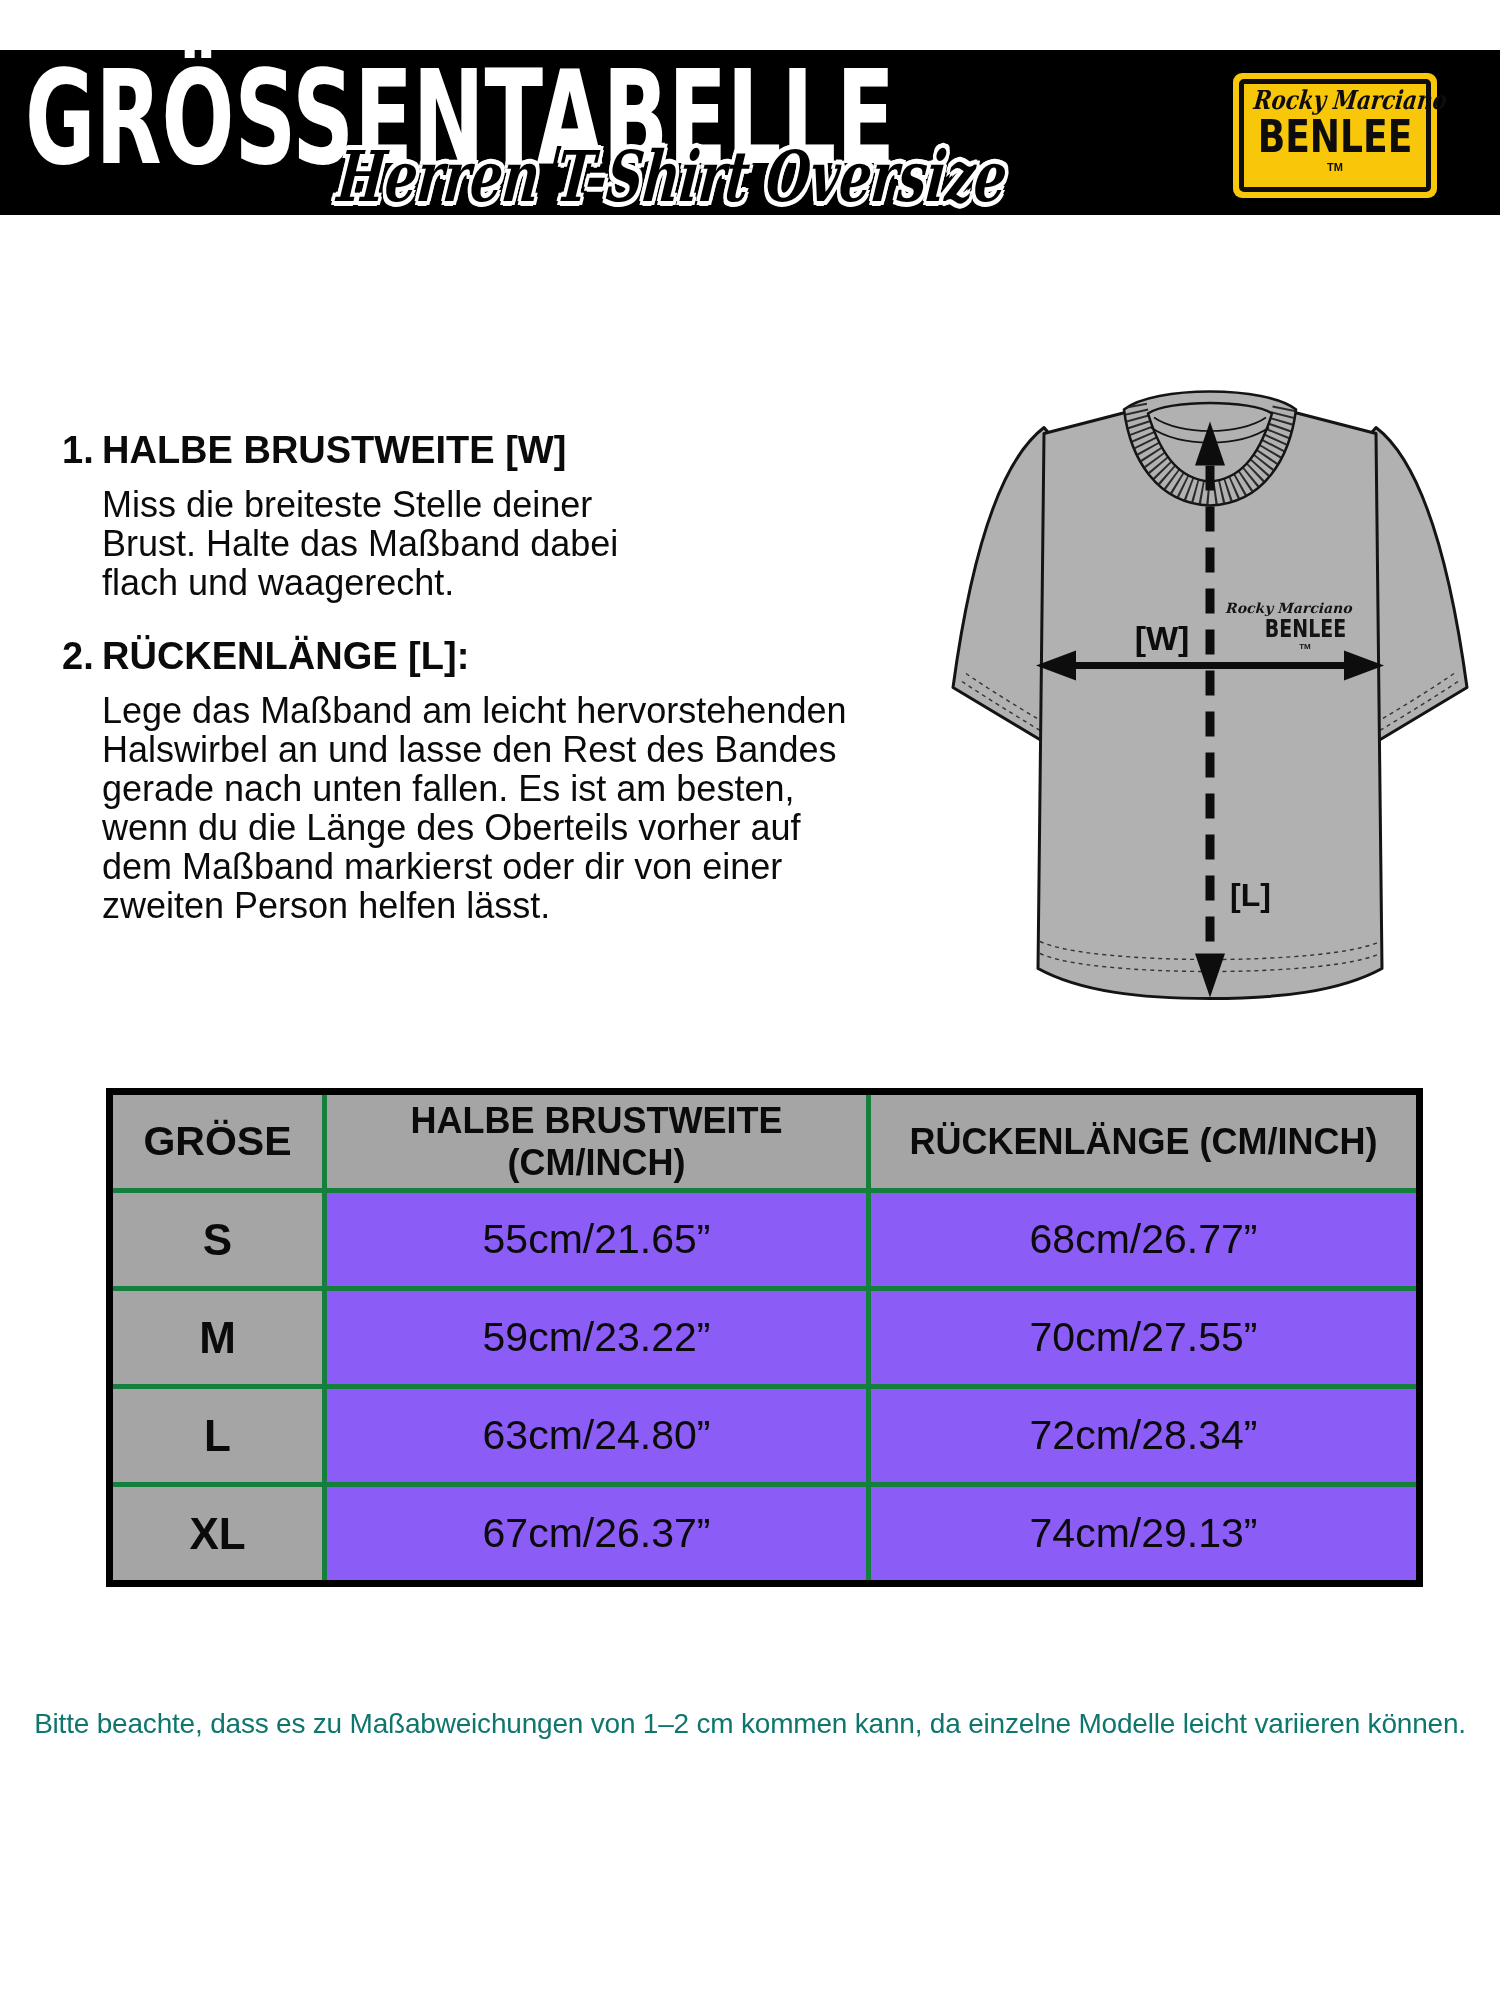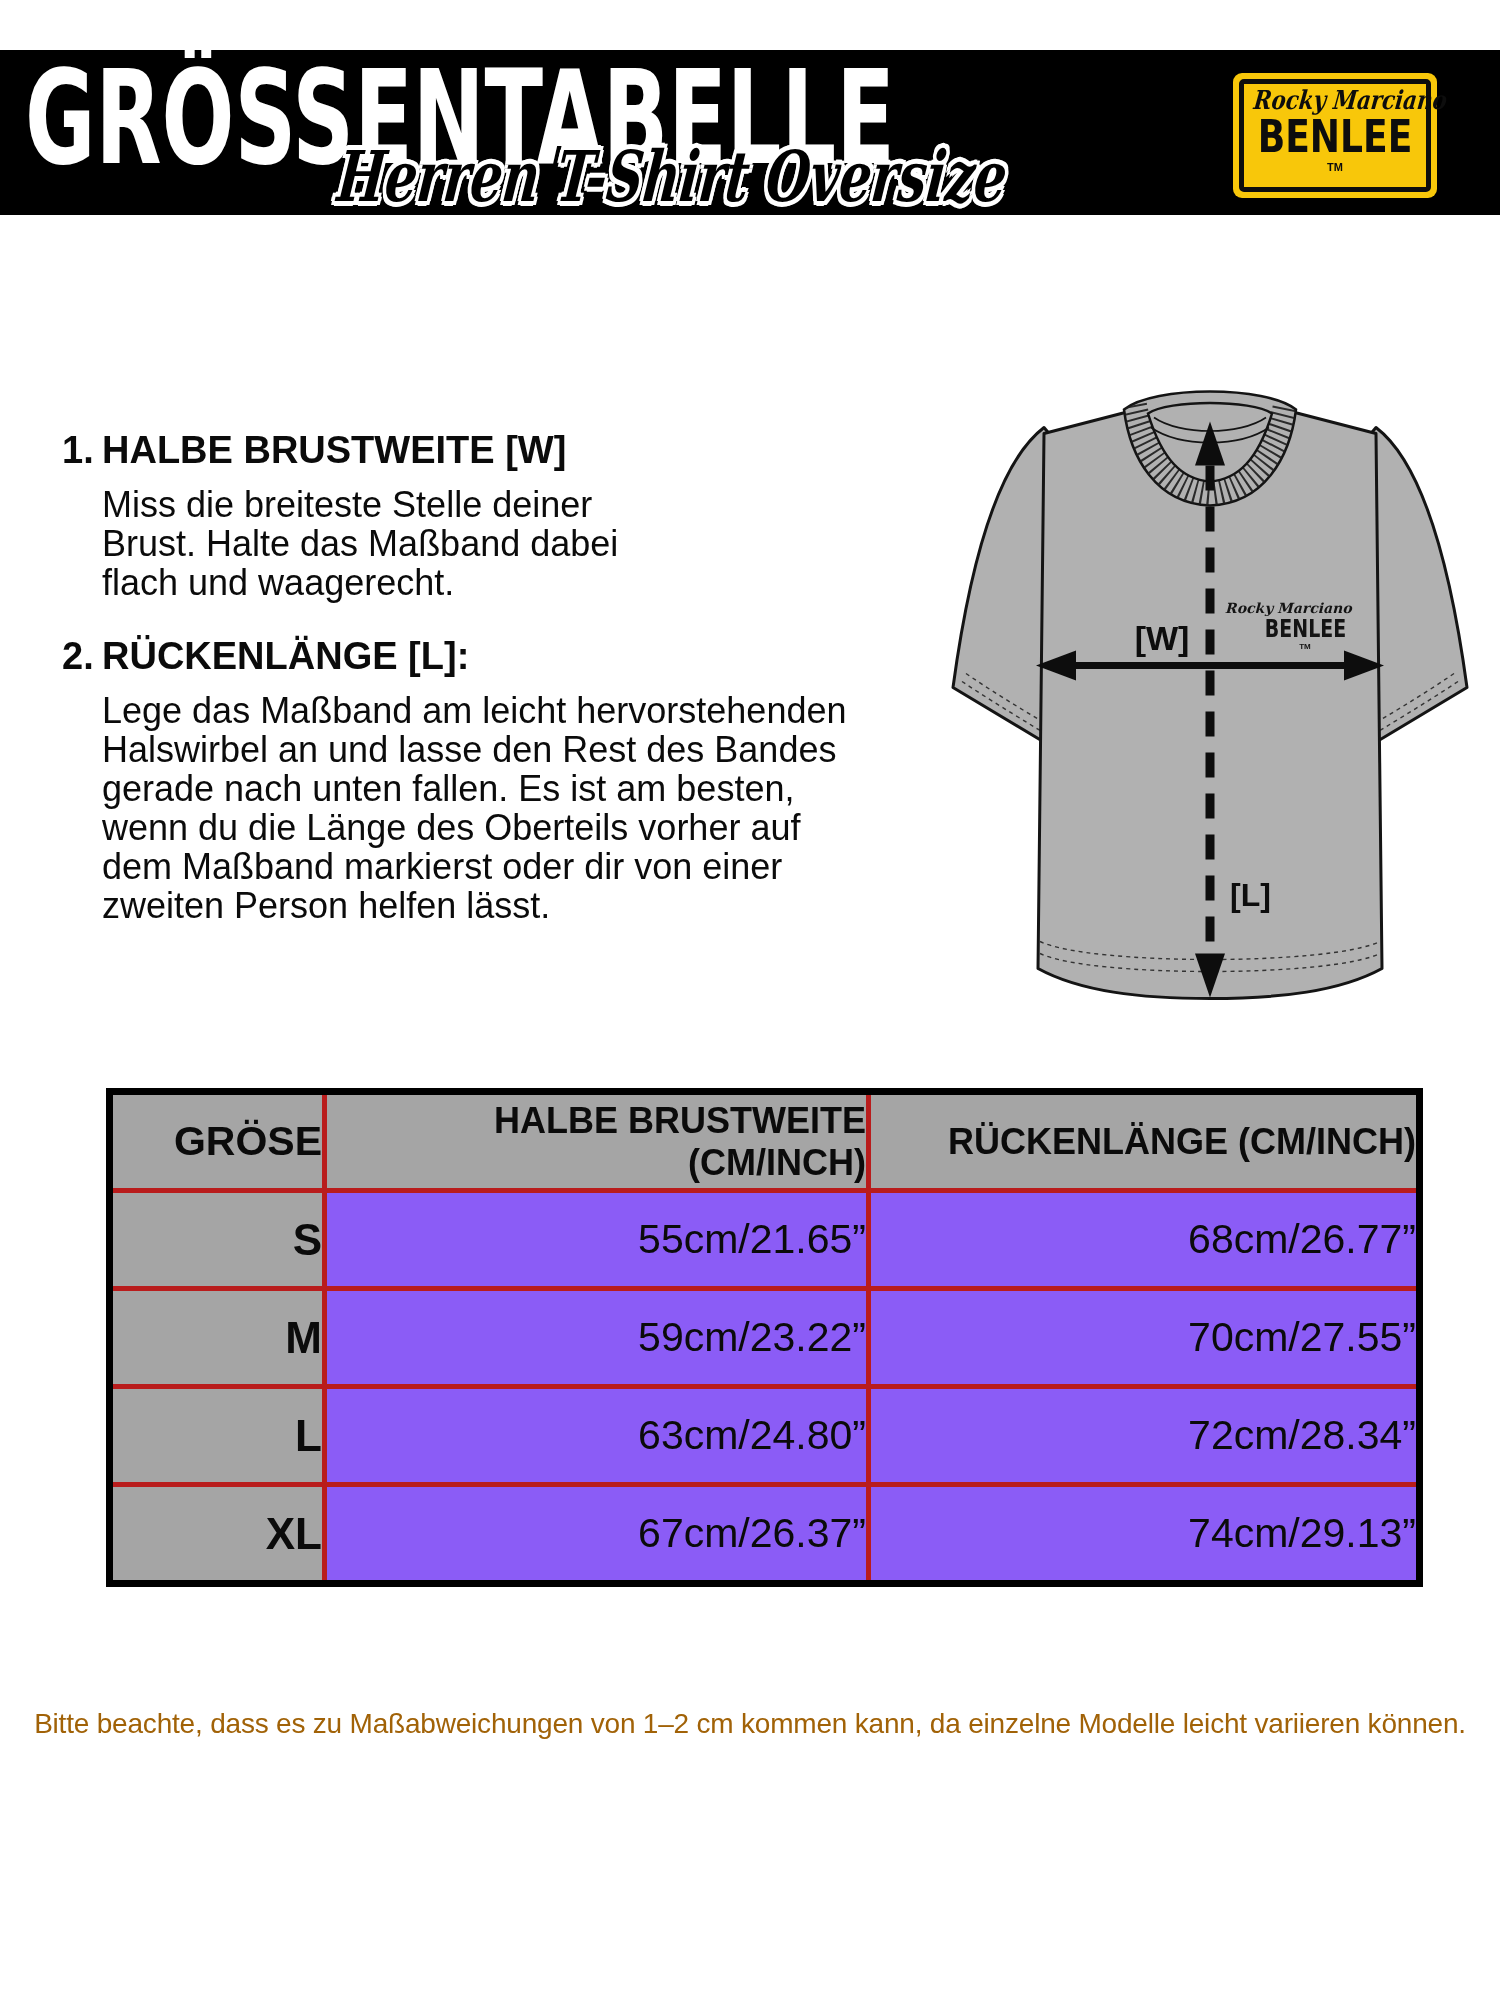--- a/index.html
+++ b/index.html
@@ -30,29 +30,29 @@
   
   .instructions{position:absolute;left:62px;top:430px;width:880px;z-index:1;}
   .inst-item{margin-bottom:34px;}
   .inst-head{display:flex;gap:7px;font-weight:bold;font-size:38px;line-height:1.1;margin-bottom:13px;}
   .inst-num{min-width:33px;}
   .inst-body{padding-left:40px;font-size:36px;line-height:39px;white-space:pre-line;}
 
   
   table.size-table{position:absolute;left:106px;top:1088px;border-collapse:collapse;table-layout:fixed;
       width:1310px;z-index:1;border:7px solid #000;}
-  .size-table td,.size-table th{border:5px solid #b91c1c;text-align:right;vertical-align:middle;padding:0;}
+  .size-table td,.size-table th{border:5px solid #15803d;text-align:center;vertical-align:middle;padding:0;}
   .size-table .hdr{background:#A5A5A5;height:93px;font-weight:bold;font-size:36px;letter-spacing:0px;}
   .size-table .hdr.size-hdr{font-size:41px;}
   .size-table .size-cell{background:#A5A5A5;font-weight:bold;font-size:44px;height:93px;}
   .size-table .val-cell{background:#8b5cf6;font-size:41px;font-weight:normal;height:93px;}
 
   
   .footer-note{position:absolute;left:0;top:1708px;width:1500px;text-align:center;
-      font-size:28px;letter-spacing:-0.2px;color:#a16207;z-index:1;}
+      font-size:28px;letter-spacing:-0.2px;color:#0f766e;z-index:1;}
 
   
   .tshirt-wrap{position:absolute;left:940px;top:383px;width:530px;height:630px;z-index:1;}
 </style>
 </head>
 <body>
 
 <div id="page">
 
   <div class="header-bar"></div>

